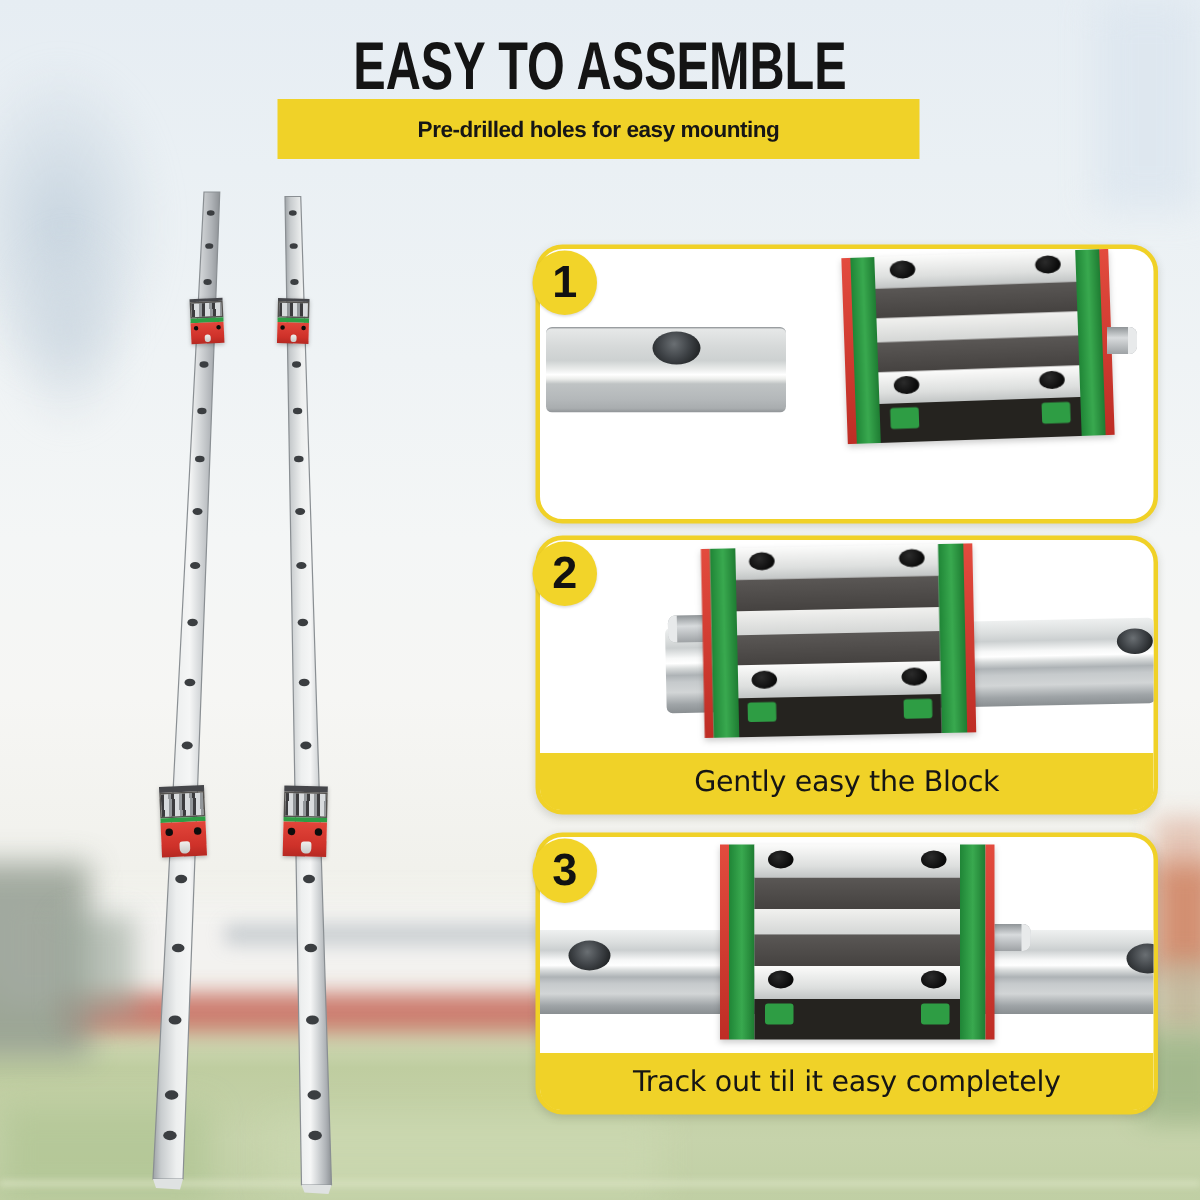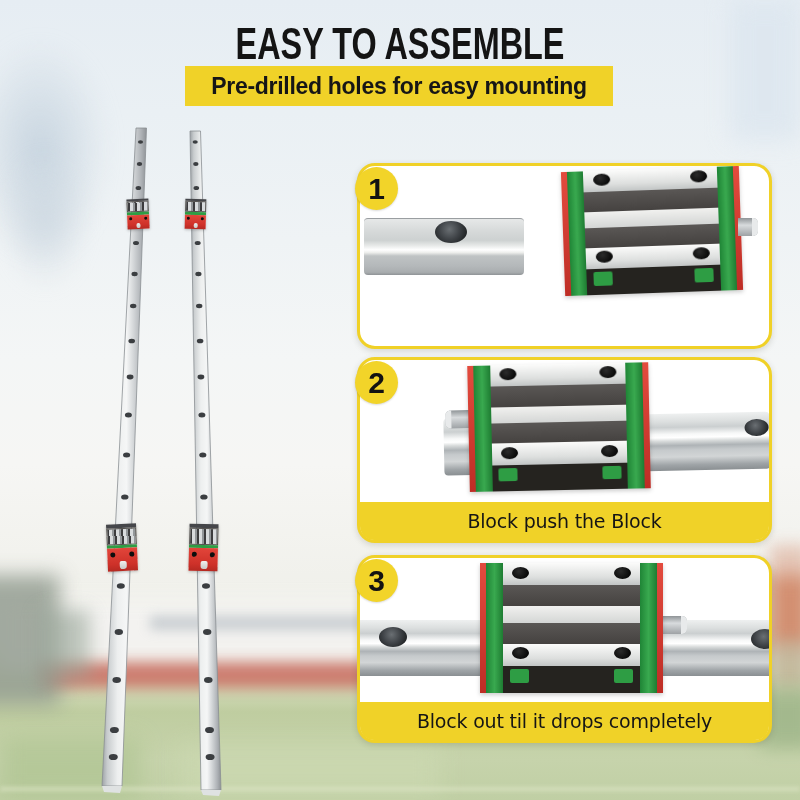--- a/index.html
+++ b/index.html
@@ -17,21 +17,21 @@
     position:absolute;left:0;top:18px;width:800px;text-align:center;
     font-weight:bold;font-size:45px;letter-spacing:0px;color:#141414;
     transform:scaleX(.72);transform-origin:50% 50%;
     font-family:"Liberation Sans",sans-serif;white-space:nowrap;
   }
   .subtitle-box{
     position:absolute;left:185px;top:66px;width:428px;height:40px;
     background:#f0d228;display:flex;align-items:center;justify-content:center;
   }
   .subtitle-box span{
-    font-weight:bold;font-size:23px;color:#161616;letter-spacing:-.3px;white-space:nowrap;
+    font-weight:bold;font-size:15px;color:#161616;letter-spacing:-.3px;white-space:nowrap;
   }
 
   
   .rails-svg{position:absolute;left:0;top:0;z-index:2;}
   .vblock{
     position:absolute;z-index:3;display:flex;flex-direction:column;
     box-shadow:0 1px 3px rgba(0,0,0,.25);
   }
   .vb-cap{height:8%;background:#45464a;}
   .vb-bearing{height:36%;box-sizing:border-box;border:1px solid #54524f;
@@ -283,21 +283,21 @@
             <div class="hb-foot">
                 <div class="hb-tab l"></div>
                 <div class="hb-tab r"></div>
               </div>
           </div>
           <div class="hb-end-green"></div>
             <div class="hb-end-red"></div>
         </div>
       </div>
       <div class="caption-bar">
-        <span>Block push the Block</span>
+        <span>Gently easy the Block</span>
       </div>
     </div>
     <div class="step-badge">
       <span>2</span>
     </div>
   </div>
 
   <div class="step-panel" style="top:555px;height:188px;">
     <div class="photo-area">
       <div class="hrail" style="left:0px;top:62px;width:409px;height:56px;border-radius:0;">
@@ -322,21 +322,21 @@
             </div>
           <div class="hb-foot">
               <div class="hb-tab l"></div>
               <div class="hb-tab r"></div>
             </div>
         </div>
         <div class="hb-end-green"></div>
           <div class="hb-end-red"></div>
       </div>
       <div class="caption-bar">
-        <span>Block out til it drops completely</span>
+        <span>Track out til it easy completely</span>
       </div>
     </div>
     <div class="step-badge">
       <span>3</span>
     </div>
   </div>
 
 </div>
 
 </body></html>

